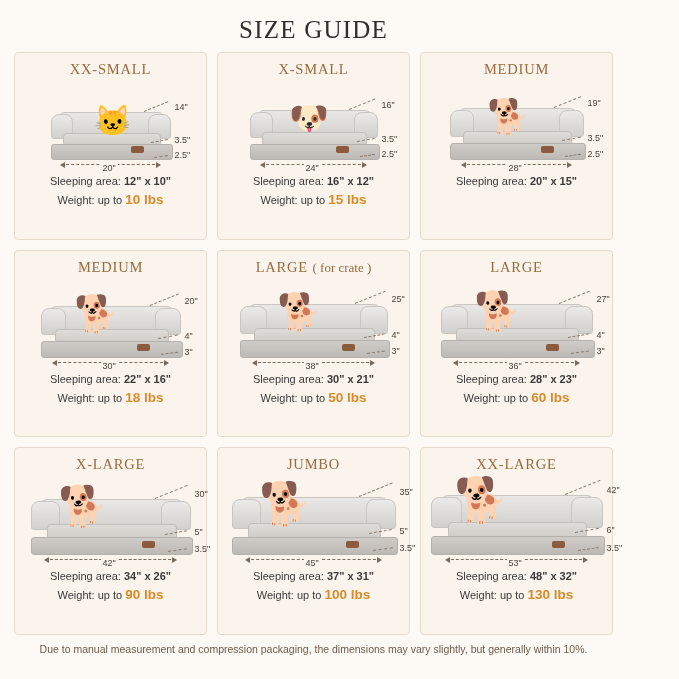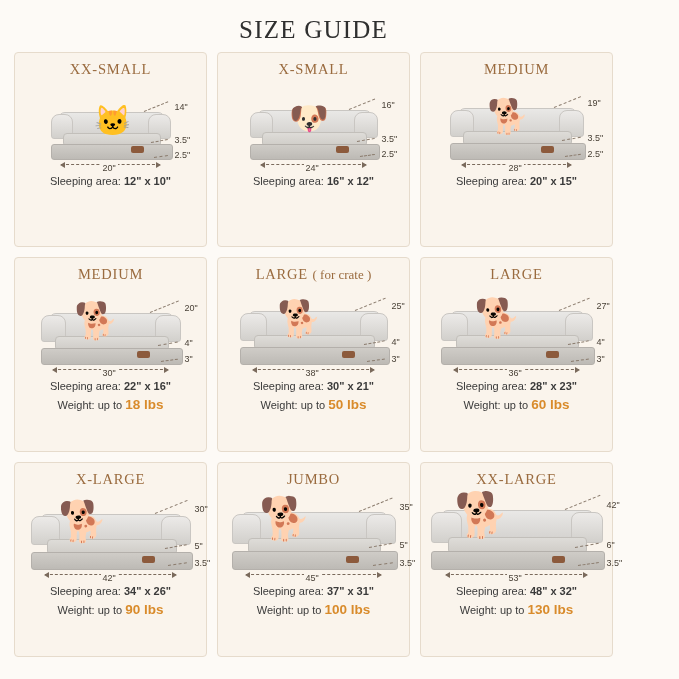--- a/index.html
+++ b/index.html
@@ -204,20 +204,24 @@
       <div class="dim-label h2" style="left: calc(50% + 64px); bottom: 12.28px;">2.5"</div>
       <div class="tick t0" style="left: calc(50% + 33.6px); bottom: 60px; width: 26.4px; transform: rotate(-22deg);"></div>
       <div class="tick t1" style="left: calc(50% + 40.8px); bottom: 29.32px; width: 16.8px; transform: rotate(-10deg);"></div>
       <div class="tick t2" style="left: calc(50% + 43.2px); bottom: 14.28px; width: 14.4px; transform: rotate(-8deg);"></div>
     </div>
     <div class="specs">
       <div>
         <span class="sp">Sleeping area: </span>
         <b class="sa">12" x 10"</b>
       </div>
+      <div>
+        <span class="wp">Weight: up to </span>
+        <span class="big wv">10 lbs</span>
+      </div>
     </div>
   </div>
 
   <div class="card">
     <div class="card-title">
       <span class="tname">X-SMALL</span>
       <span class="note"></span>
     </div>
     <div class="illus">
       <div class="bed" style="width: 128px; height: 48px;">
@@ -236,20 +240,24 @@
       <div class="dim-label h2" style="left: calc(50% + 68px); bottom: 12.64px;">2.5"</div>
       <div class="tick t0" style="left: calc(50% + 35.84px); bottom: 62px; width: 28.16px; transform: rotate(-22deg);"></div>
       <div class="tick t1" style="left: calc(50% + 43.52px); bottom: 30.16px; width: 17.92px; transform: rotate(-10deg);"></div>
       <div class="tick t2" style="left: calc(50% + 46.08px); bottom: 14.64px; width: 15.36px; transform: rotate(-8deg);"></div>
     </div>
     <div class="specs">
       <div>
         <span class="sp">Sleeping area: </span>
         <b class="sa">16" x 12"</b>
       </div>
+      <div>
+        <span class="wp">Weight: up to </span>
+        <span class="big wv">15 lbs</span>
+      </div>
     </div>
   </div>
 
   <div class="card">
     <div class="card-title">
       <span class="tname">MEDIUM</span>
       <span class="note"></span>
     </div>
     <div class="illus">
       <div class="bed" style="width: 134px; height: 50px;">
@@ -488,13 +496,14 @@
         <b class="sa">48" x 32"</b>
       </div>
       <div>
         <span class="wp">Weight: up to </span>
         <span class="big wv">130 lbs</span>
       </div>
     </div>
   </div>
 </div>
 
+  <div class="footer">Due to manual measurement and compression packaging, the dimensions may vary slightly, but generally within 10%.</div>
 </div>
 
 </body></html>

